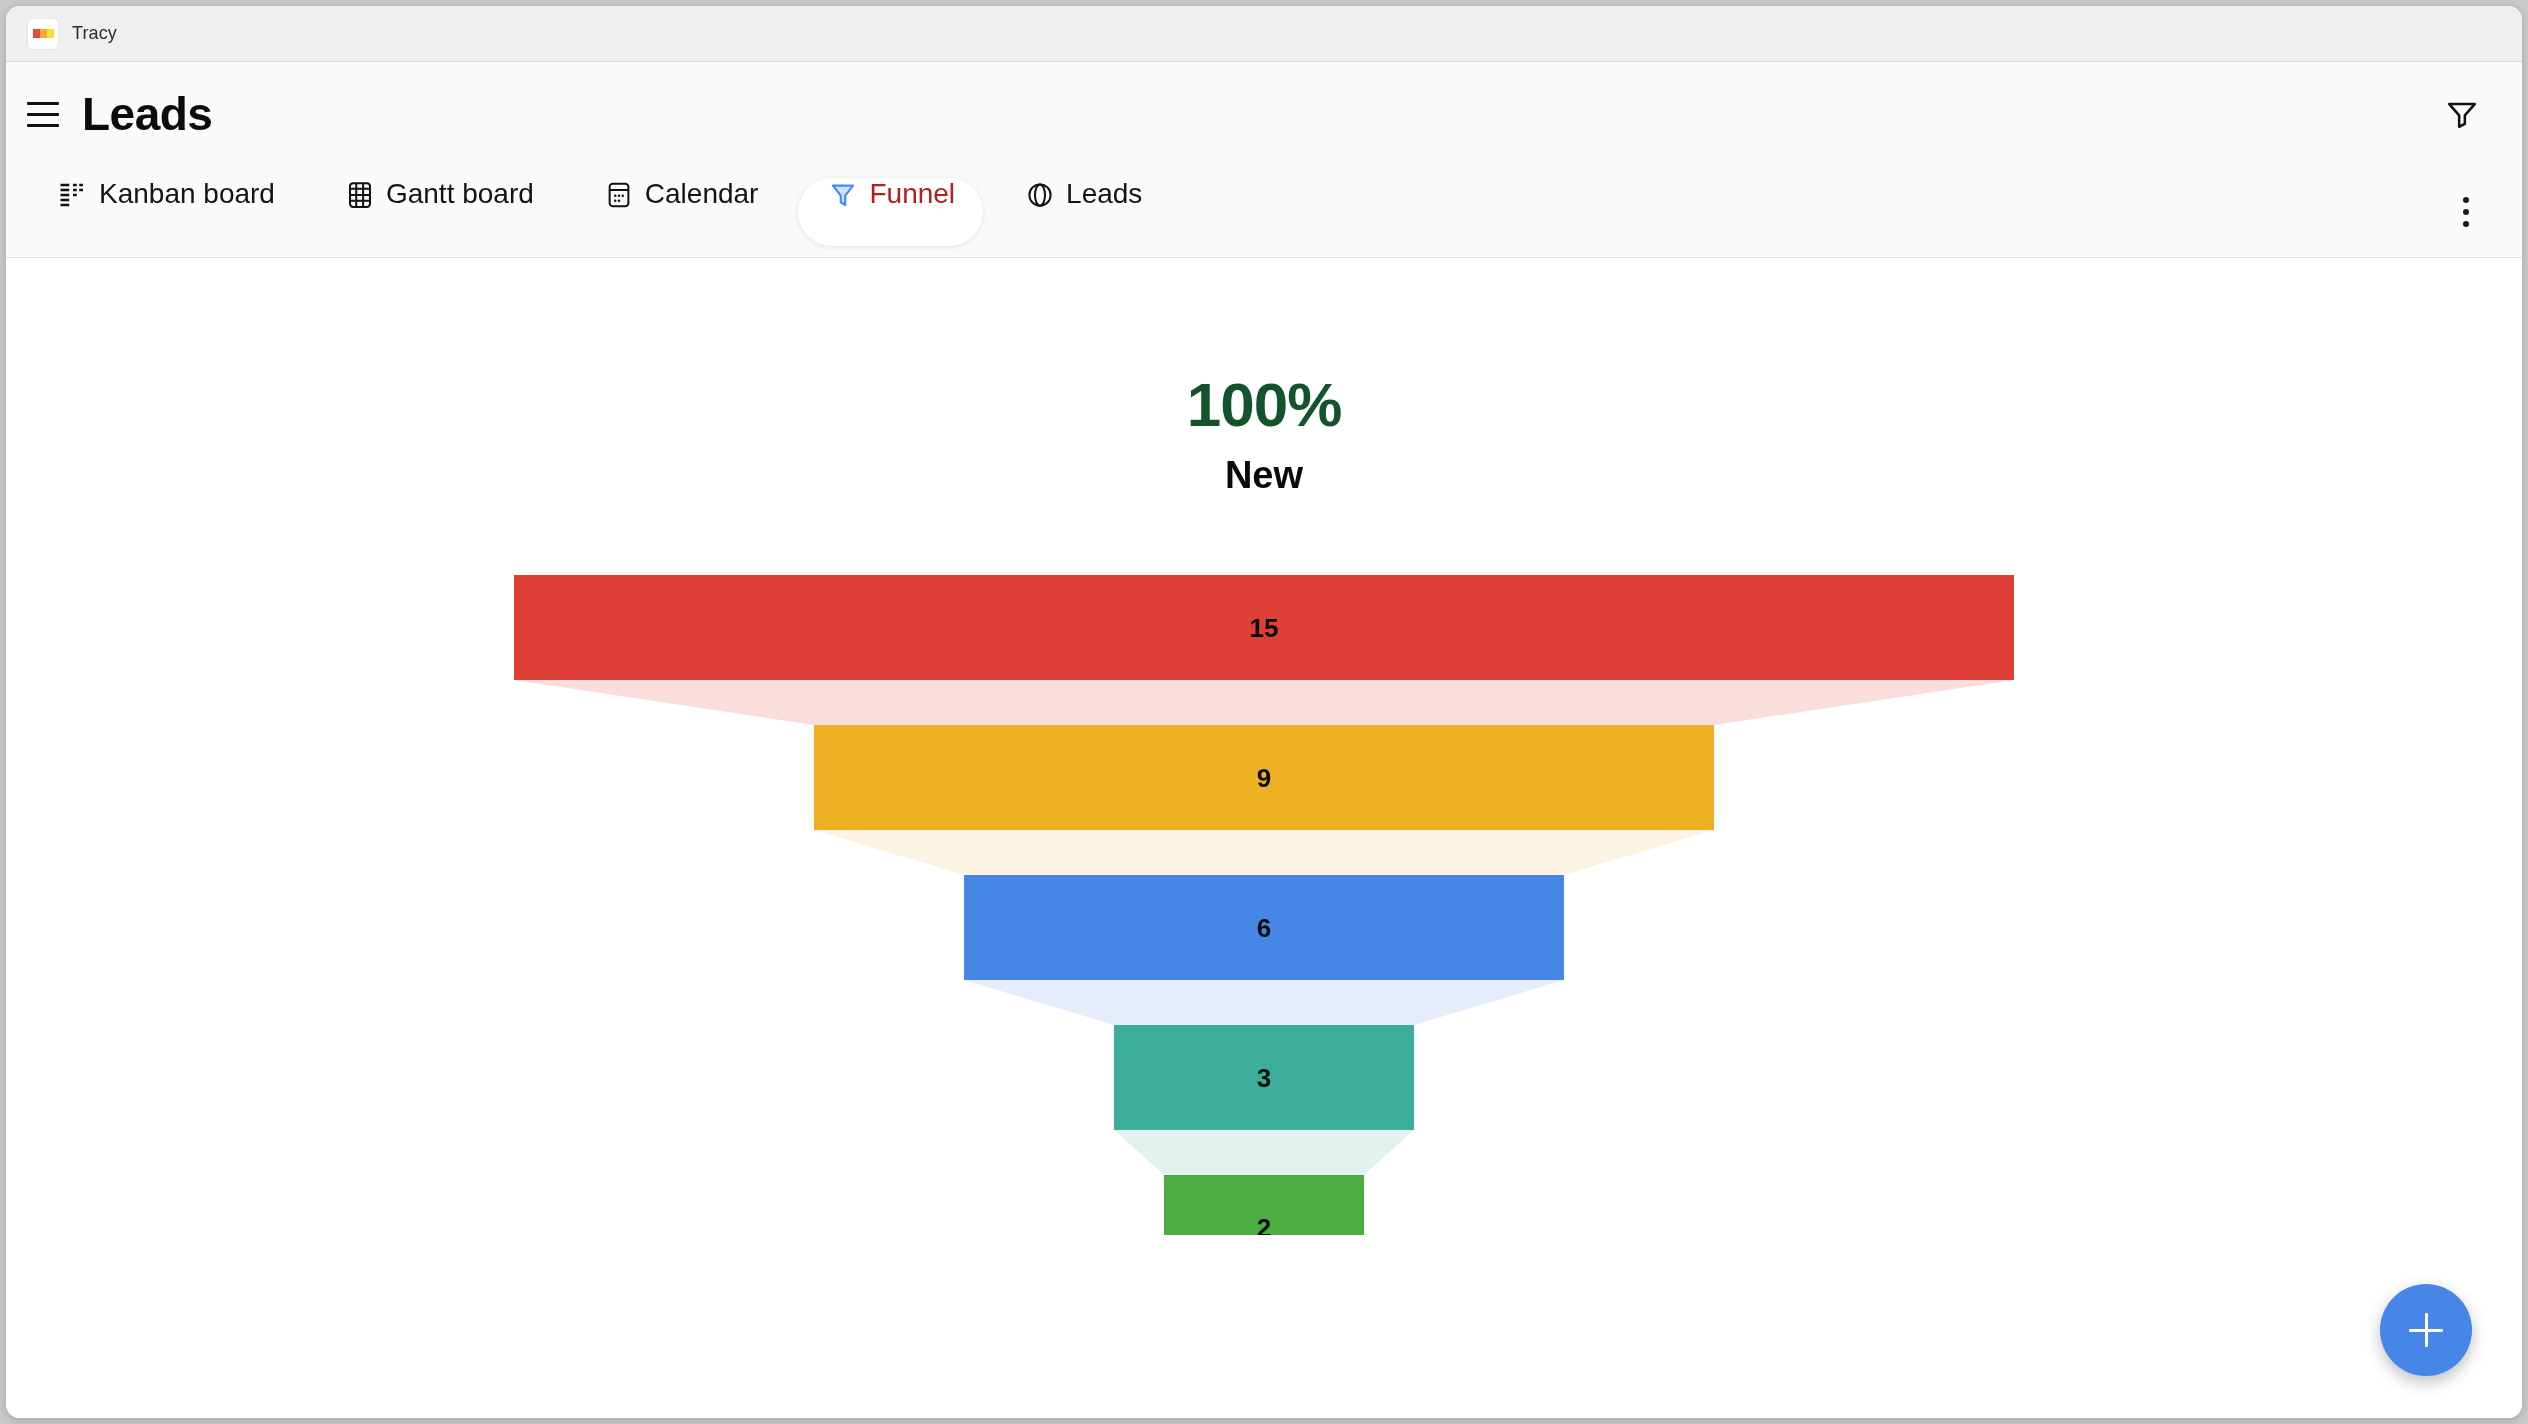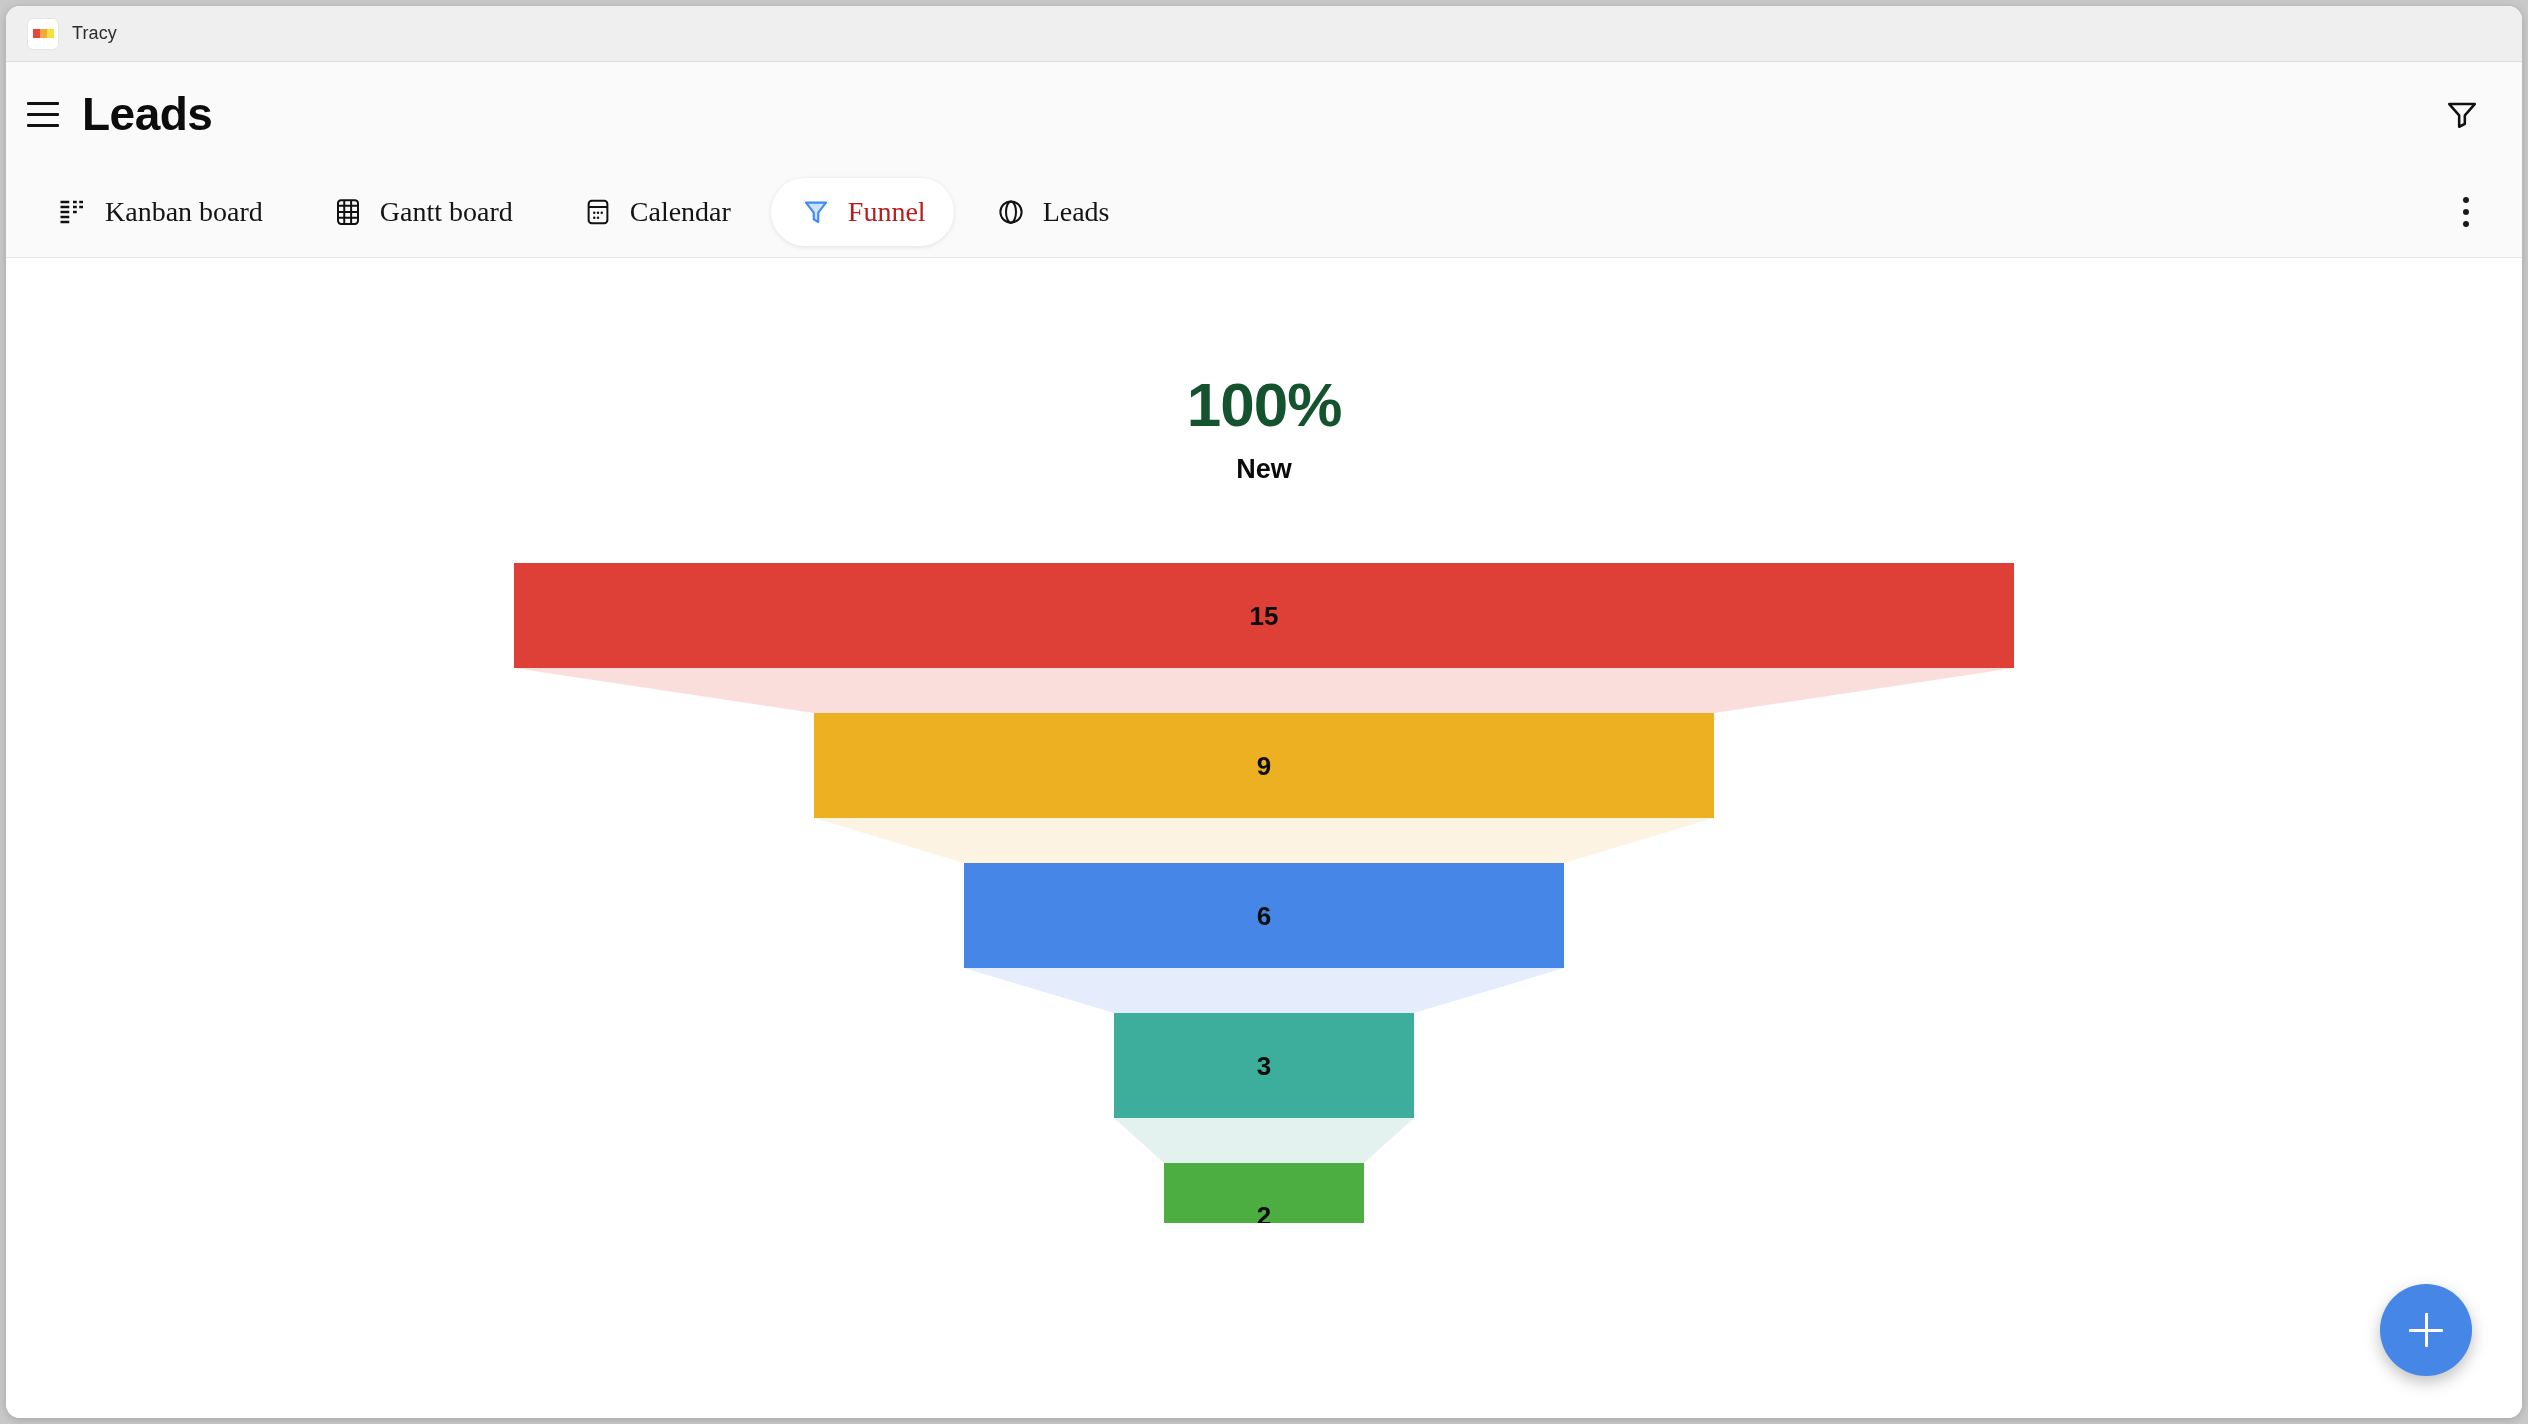--- a/index.html
+++ b/index.html
@@ -89,31 +89,29 @@
     height: 92px;
     background: #fafafa;
     border-bottom: 1px solid #e6e6e6;
     display: flex;
     align-items: center;
     padding: 0 30px 0 22px;
     flex: 0 0 auto;
   }
   .tab {
     display: flex;
-    align-items: center;
-    gap: 15px;
+    gap: 9px;
     height: 68px;
     padding: 0 28px;
     border-radius: 34px;
     cursor: pointer;
     color: #141414;
     font-size: 28px;
     white-space: nowrap;
     margin-right: 12px;
-    font-family: Liberation Serif, serif;
   }
   .tab .tab-ico {
     width: 34px; height: 34px;
     display: flex; align-items: center; justify-content: center;
     flex: 0 0 auto;
   }
   .tab.active {
     background: #ffffff;
     color: #b91c1c;
     box-shadow: 0 1px 5px rgba(0,0,0,0.10);
@@ -139,21 +137,21 @@
     padding-top: 116px;
   }
   #funnel-percent {
     font-size: 62px;
     font-weight: bold;
     color: #14532d;
     line-height: 1.0;
     letter-spacing: -1px;
   }
   #funnel-stage-name {
-    font-size: 27px;
+    font-size: 38px;
     font-weight: bold;
     color: #0a0a0a;
     margin-top: 18px;
   }
   #funnel-wrap {
     margin-top: 78px;
     display: flex;
     justify-content: center;
   }
   #funnel-svg { display: block; }

